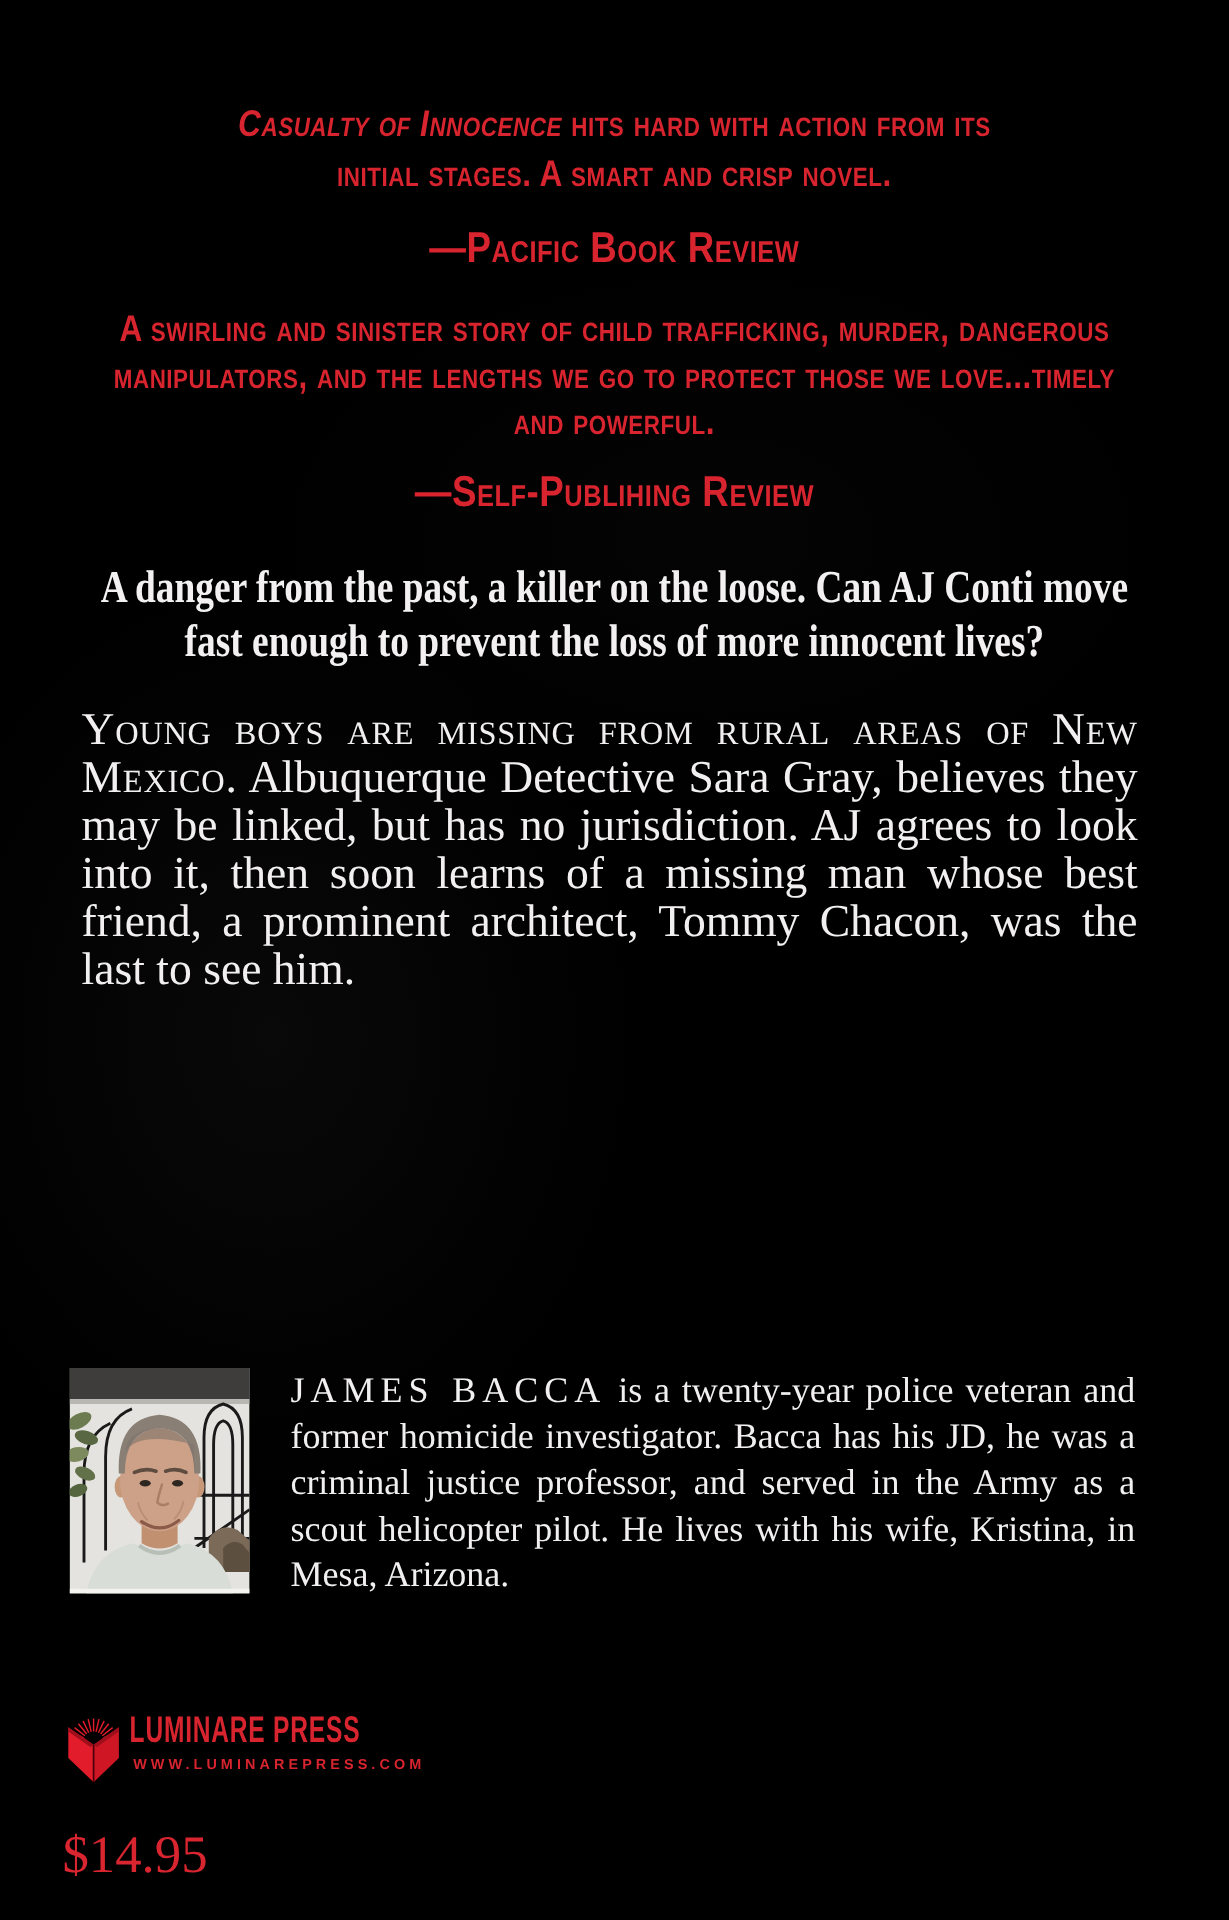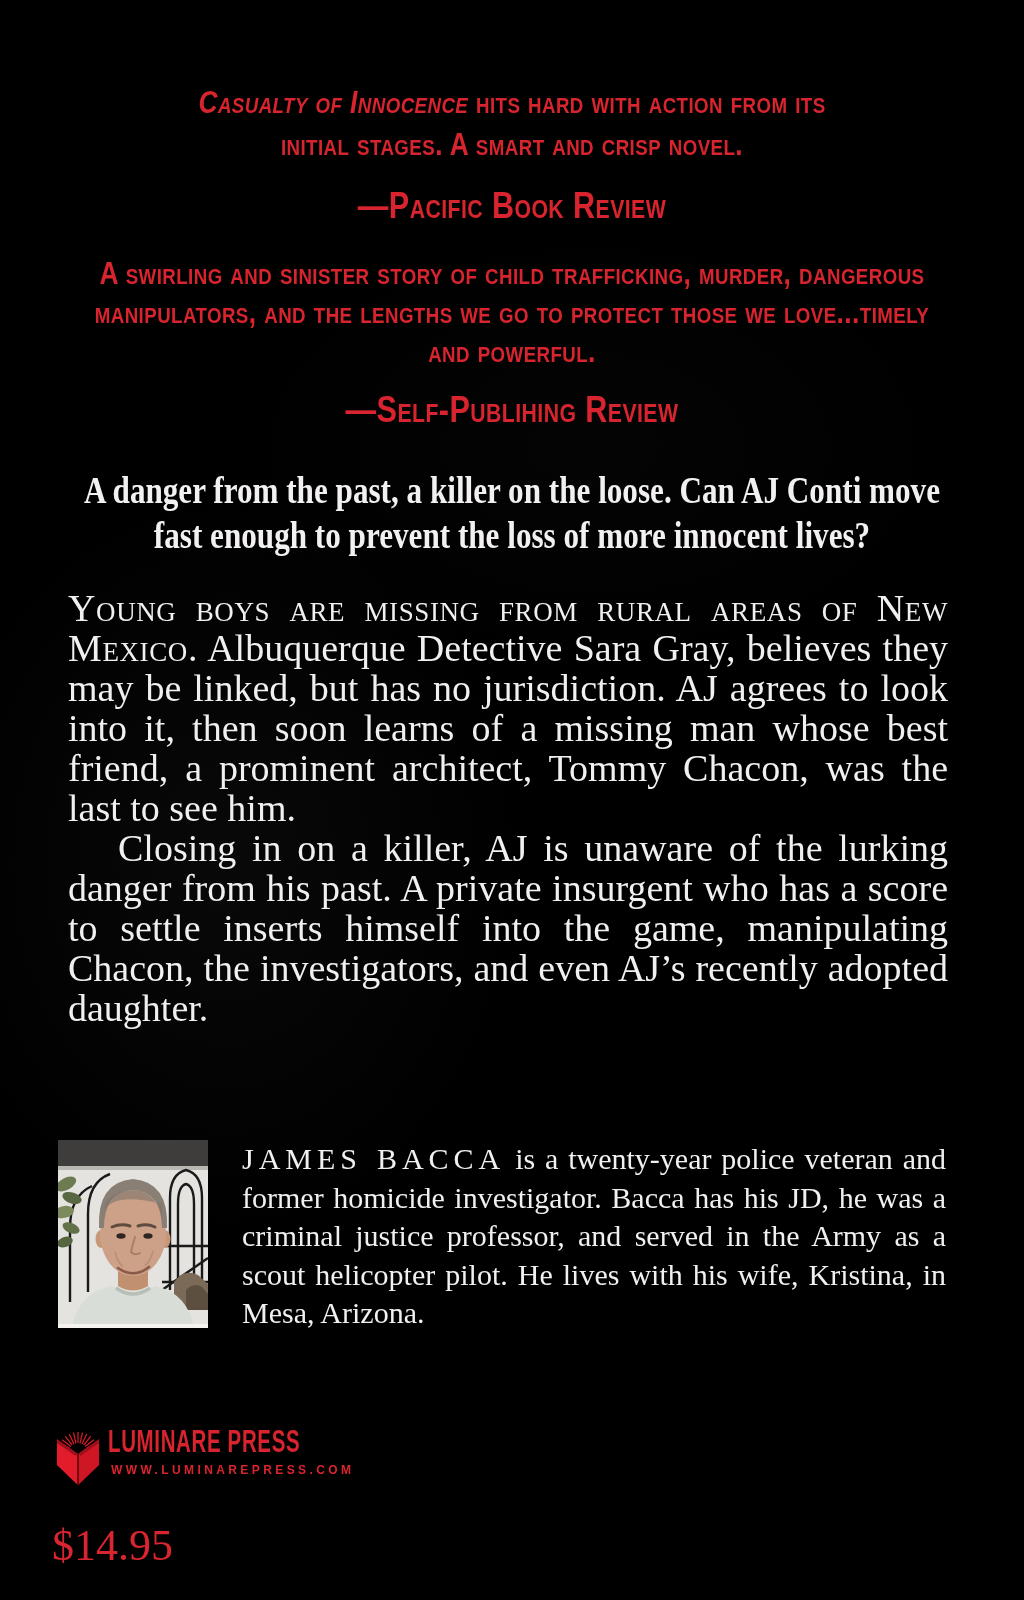--- a/index.html
+++ b/index.html
@@ -96,21 +96,20 @@
 
   <div class="red-quote quote-2">
     <span class="quote-italic"></span><span>A swirling and sinister story of child trafficking, murder, dangerous manipulators, and the lengths we go to protect those we love...timely and powerful.</span>
   </div>
   <div class="red-quote attr-2">—Self-Publihing Review</div>
 
   <div class="tagline">A danger from the past, a killer on the loose. Can AJ Conti move fast enough to prevent the loss of more innocent lives?</div>
 
   <div class="synopsis">
     <p><span class="lead-smallcaps">Young boys are missing from rural areas of New Mexico.</span><span> Albuquerque Detective Sara Gray, believes they may be linked, but has no jurisdiction. AJ agrees to look into it, then soon learns of a missing man whose best friend, a prominent architect, Tommy Chacon, was the last to see him.</span></p>
-    <p>Closing in on a killer, AJ is unaware of the lurking danger from his past. A private insurgent who has a score to settle inserts himself into the game, manipulating Chacon, the investigators, and even AJ’s recently adopted daughter.</p>
   </div>
 
   <div class="author-row">
     <svg class="author-photo" viewBox="0 0 150 188" xmlns="http://www.w3.org/2000/svg" role="img">
 
       <rect width="150" height="188" fill="#e4e3df"></rect>
       <rect width="150" height="26" fill="#3e3d3b"></rect>
       <rect y="26" width="150" height="4" fill="#b9b7b2"></rect>
 
       <g stroke="#1a1a1a" stroke-width="2.4" fill="none">

